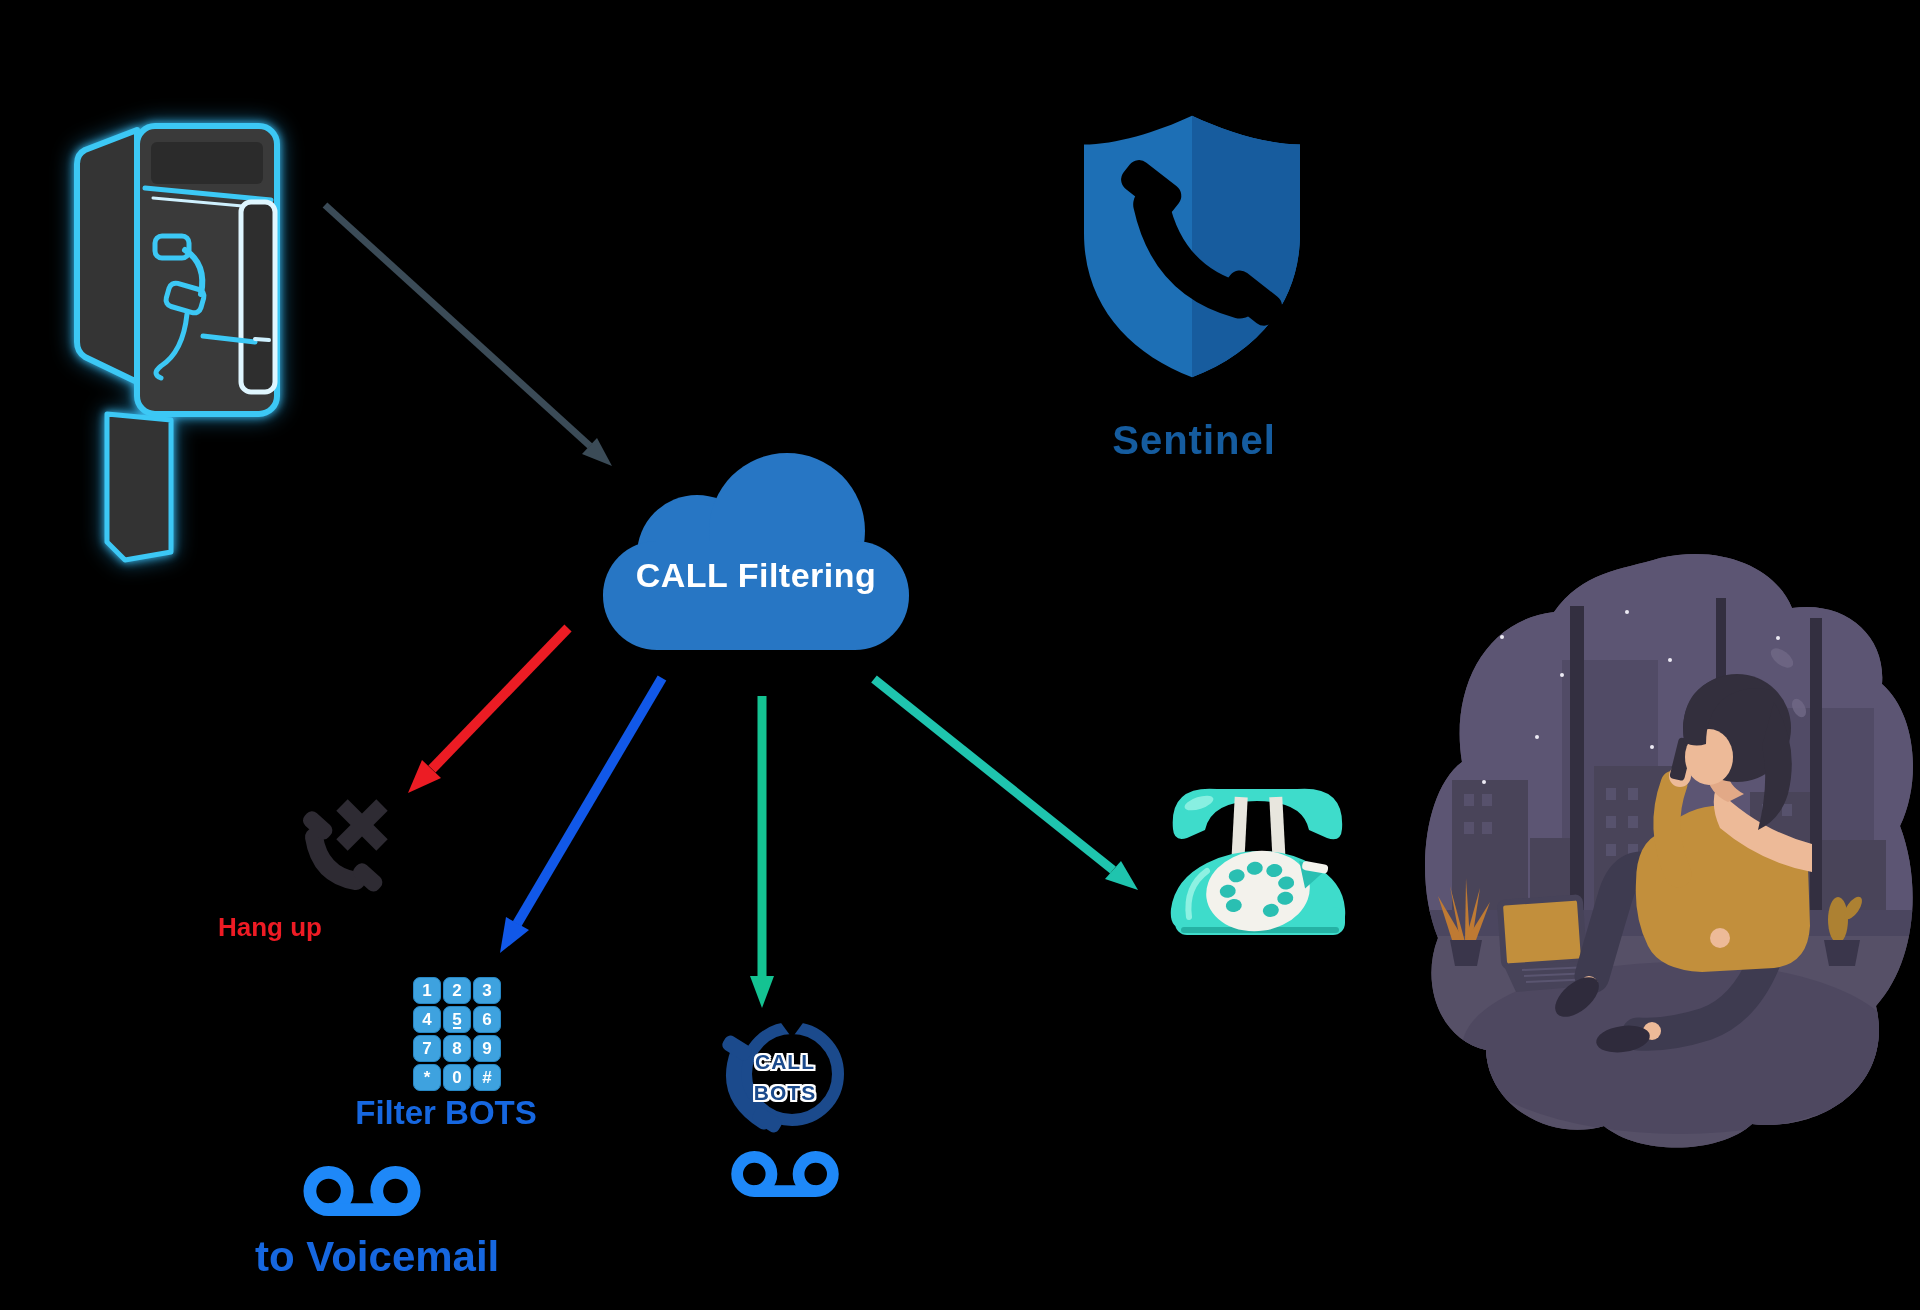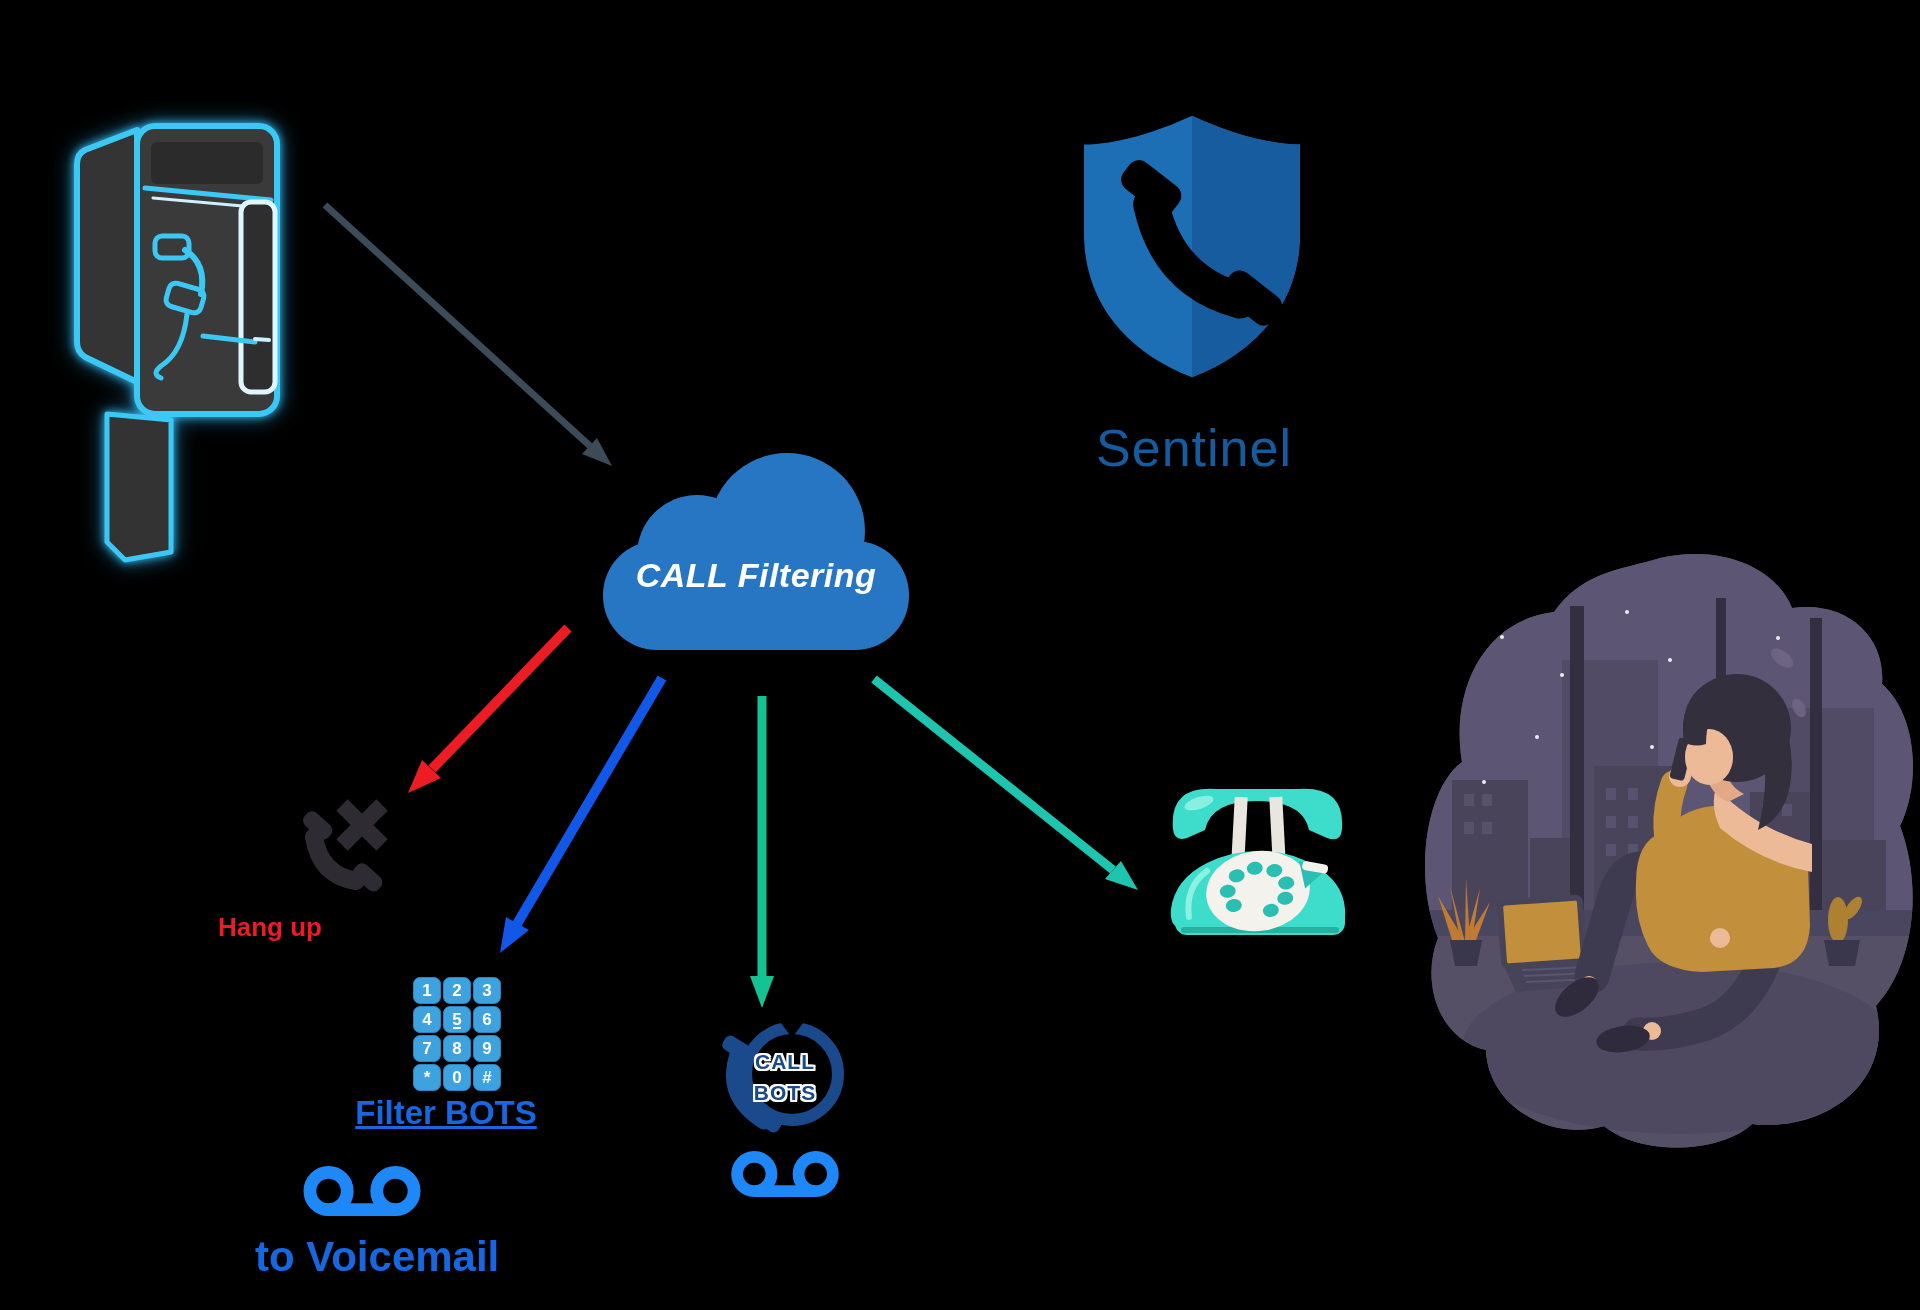--- a/index.html
+++ b/index.html
@@ -2,24 +2,24 @@
 <html style="--background: #000000; --cloud_blue: #2776C4; --arrow_dark: #3B4B57; --arrow_red: #EC1C24; --arrow_blue: #1158E8; --arrow_green: #14C392; --arrow_teal: #1FC4AE; --neon_cyan: #3CC8F5; --shield_left: #1D6FB5; --shield_right: #175C9E; --sentinel_text: #155C9F; --hangup_gray: #2E2B33; --hangup_red: #EE1B24; --keypad_blue: #3EA2DF; --label_blue: #1667E0; --voicemail_blue: #1E88F8; --after_hours_navy: #1B4A8C; --phone_teal: #3EDCCB; --illustration_purple: #585168;"><head>
 <meta charset="utf-8">
 <style>
   html,body{margin:0;padding:0;background:#000;}
   #stage{position:relative;width:1920px;height:1310px;background:var(--background,#000);
          font-family:"Liberation Sans",sans-serif;overflow:hidden;}
   .abs{position:absolute;}
   svg{display:block;overflow:visible;}
   .neon{filter:drop-shadow(0 0 4px rgba(64,200,255,.9)) drop-shadow(0 0 10px rgba(40,170,230,.55));}
   .label{position:absolute;text-align:center;font-weight:bold;white-space:nowrap;}
-  .cloud-label{color:#fff;font-size:34px;letter-spacing:.5px;font-style:italic;}
-  .sentinel-label{color:var(--sentinel_text);font-size:52px;font-weight:400;letter-spacing:1px;}
+  .cloud-label{color:#fff;font-size:34px;letter-spacing:.5px;}
+  .sentinel-label{color:var(--sentinel_text);font-size:40px;font-weight:700;letter-spacing:1px;}
   .hangup-label{color:var(--hangup_red);font-size:26px;}
-  .blue-label{color:var(--label_blue);font-size:33px;text-decoration:underline;}
+  .blue-label{color:var(--label_blue);font-size:33px;}
   .voicemail-label{color:var(--label_blue);font-size:42px;text-align:center;}
   .ah-label{color:var(--after_hours_navy);font-size:21px;font-weight:800;line-height:31px;letter-spacing:1px;
     text-shadow:-2px -2px 0 #fff,2px -2px 0 #fff,-2px 2px 0 #fff,2px 2px 0 #fff,0 -2px 0 #fff,0 2px 0 #fff,-2px 0 0 #fff,2px 0 0 #fff;}
   .keypad{position:absolute;left:413px;top:977px;width:94px;display:grid;
           grid-template-columns:repeat(3,28px);grid-auto-rows:27px;gap:2px;}
   .key{background:var(--keypad_blue);border:1px solid #2787c5;border-radius:7px;color:#fff;
        font-weight:bold;font-size:17px;display:flex;align-items:center;justify-content:center;position:relative;}
   .key.k5::after{content:"";position:absolute;left:9px;right:9px;bottom:3px;border-bottom:2px solid #fff;}
   .arrow-line{fill:none;}
 </style>

